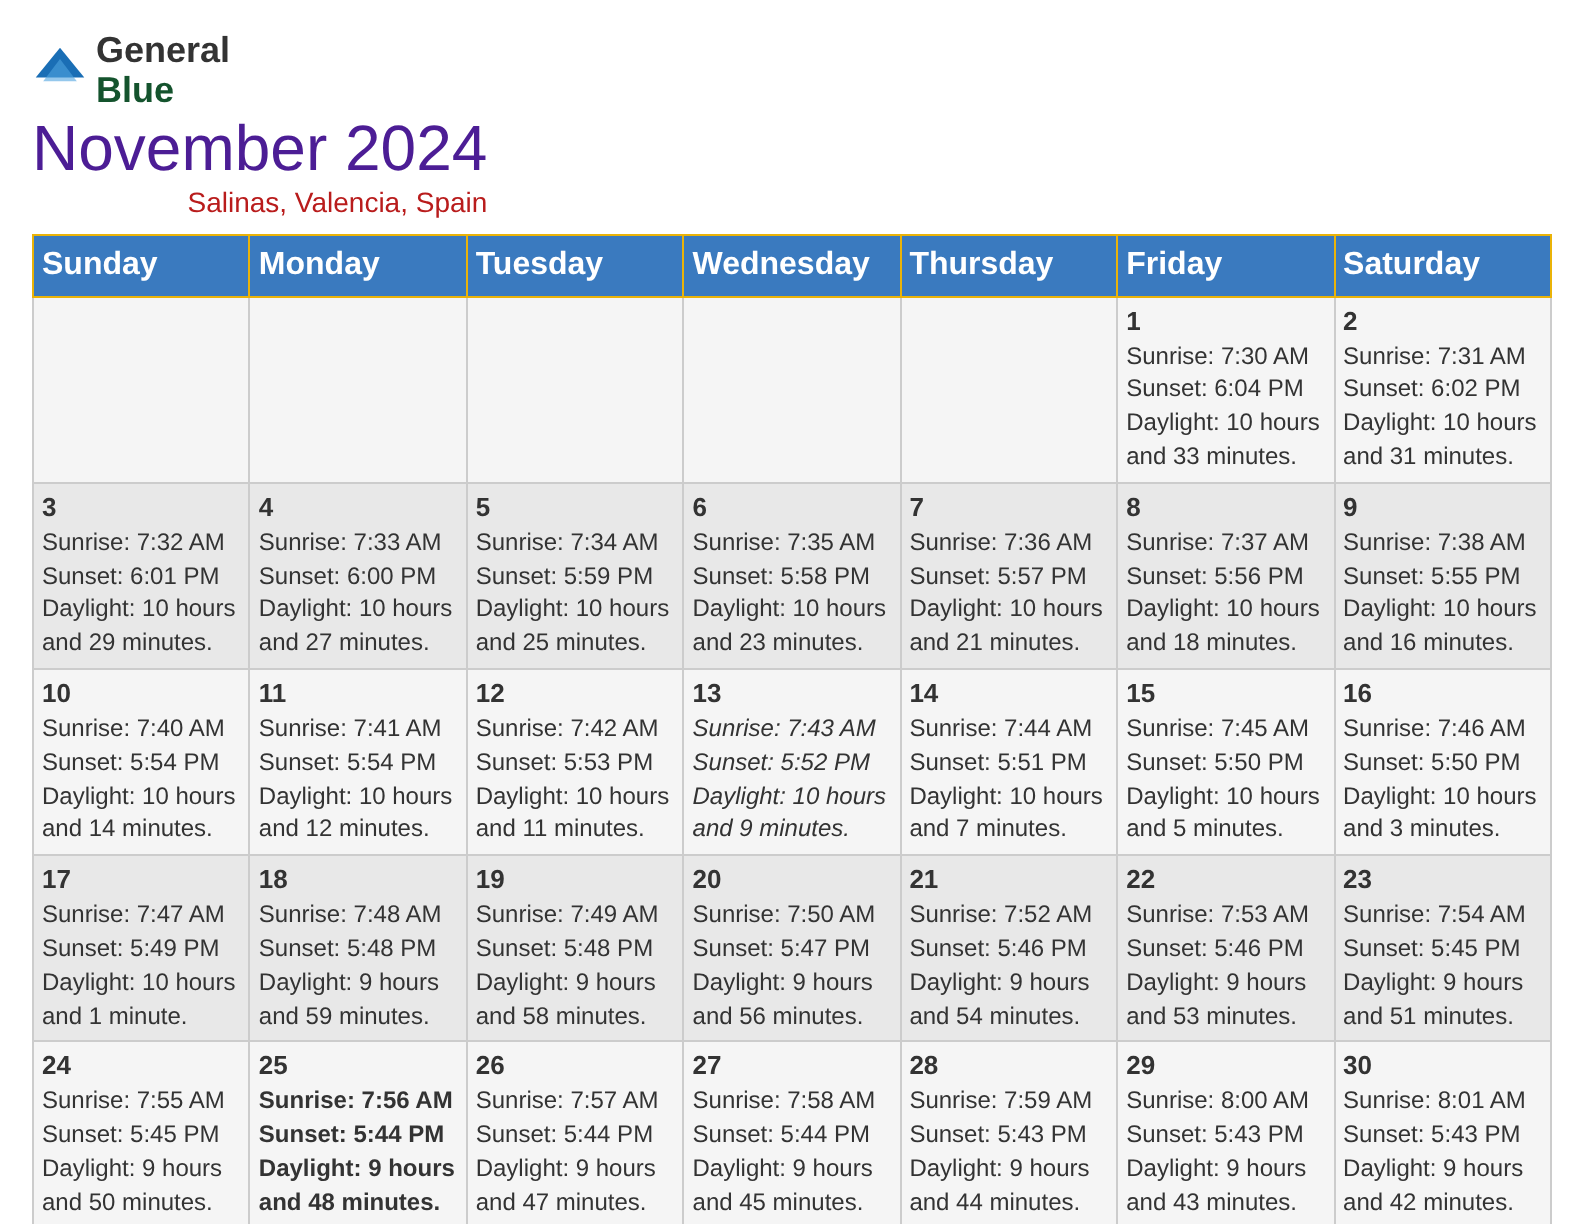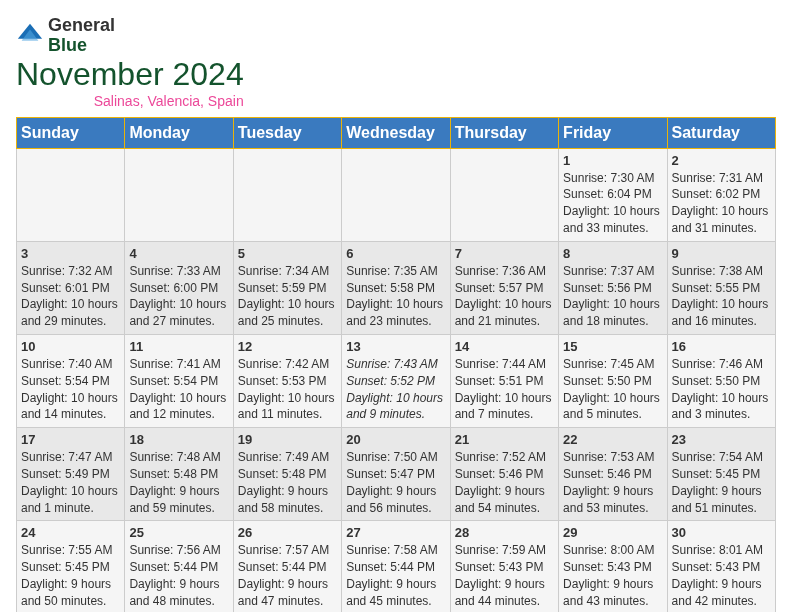--- a/index.html
+++ b/index.html
@@ -32,25 +32,25 @@
     .logo-icon {
       width: 28px;
       height: 28px;
     }
     .title-block {
       text-align: right;
     }
     .month-title {
       font-size: 32px;
       font-weight: normal;
-      color: #14532d;
+      color: #4c1d95;
     }
     .subtitle {
       font-size: 14px;
-      color: #ec4899;
+      color: #b91c1c;
     }
     table {
       width: 100%;
       border-collapse: collapse;
       font-size: 11px;
     }
     thead tr th {
       background-color: #3a7abf;
       color: #fff;
       padding: 6px 4px;
@@ -299,21 +299,21 @@
       <tr>
         <td>
           <span class="day-number">24</span>
           <div class="day-info" style="white-space: pre-line;">Sunrise: 7:55 AM
 Sunset: 5:45 PM
 Daylight: 9 hours
 and 50 minutes.</div>
         </td>
         <td>
           <span class="day-number">25</span>
-          <div class="day-info" style="white-space: pre-line;">Sunrise: 7:56 AM
+          <div class="day-info" style="white-space: pre-line; font-weight: bold;">Sunrise: 7:56 AM
 Sunset: 5:44 PM
 Daylight: 9 hours
 and 48 minutes.</div>
         </td>
         <td>
           <span class="day-number">26</span>
           <div class="day-info" style="white-space: pre-line;">Sunrise: 7:57 AM
 Sunset: 5:44 PM
 Daylight: 9 hours
 and 47 minutes.</div>

